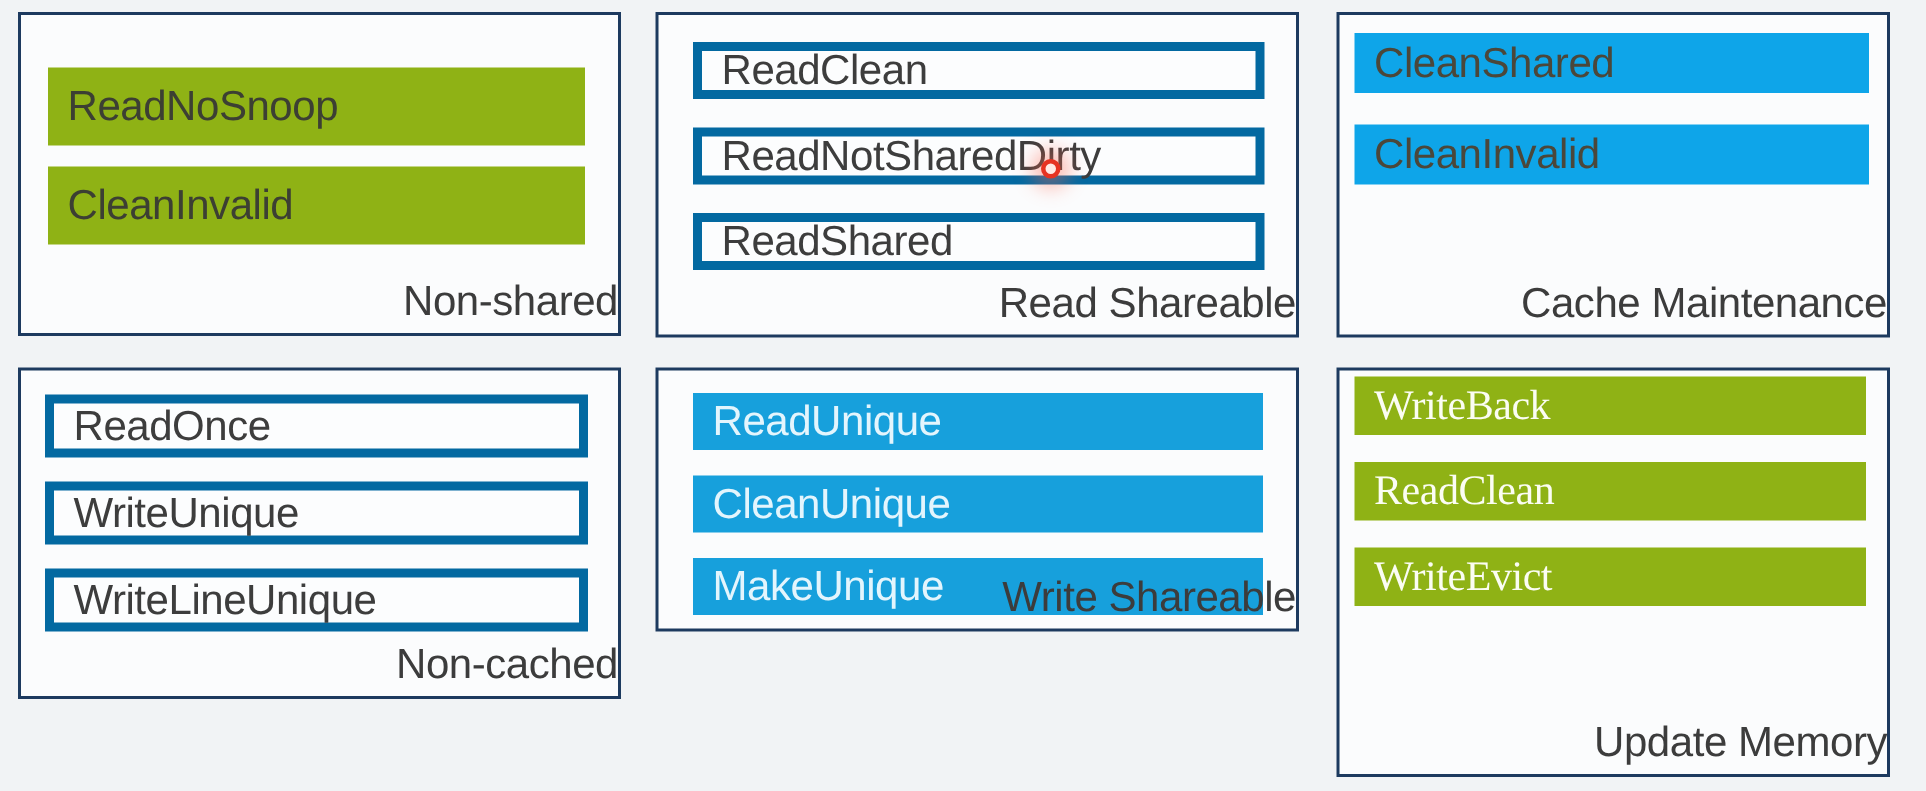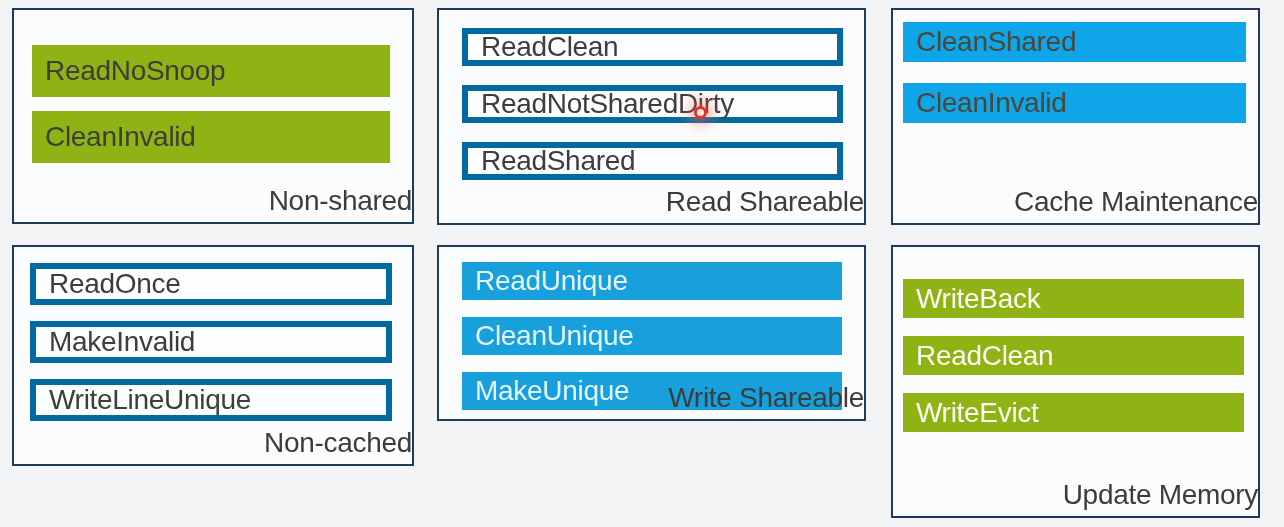--- a/index.html
+++ b/index.html
@@ -65,21 +65,21 @@
 
   .p4 { left: 12px;  top: 245px; width: 402px; height: 221px; }
   .p4 .items { padding: 16px 20px 0 16px; gap: 16px; text-align: right; }
   .p4 .item  { height: 42px; }
 
   .p5 { left: 437px; top: 245px; width: 429px; height: 176px; }
   .p5 .items { padding: 15px 22px 0 23px; gap: 17px; }
   .p5 .item  { height: 38px; }
 
   .p6 { left: 891px; top: 245px; width: 369px; height: 273px; }
-  .p6 .items { padding: 32px 14px 0 10px; gap: 18px; }
+  .p6 .items { padding: 4px 14px 0 10px; gap: 18px; font-family: Liberation Serif, serif; }
   .p6 .item  { height: 39px; }
 
   
   .cursor-dot {
     position: absolute;
     left: 694px;
     top: 106px;
     width: 7px;
     height: 7px;
     background: #ffe9e4;
@@ -114,21 +114,21 @@
     <div class="items">
       <div class="item yellow">CleanShared</div>
       <div class="item yellow">CleanInvalid</div>
     </div>
     <div class="panel-label">Cache Maintenance</div>
   </div>
 
   <div class="panel p4">
     <div class="items">
       <div class="item outlined">ReadOnce</div>
-      <div class="item outlined">MakeInvalid</div>
+      <div class="item outlined">WriteUnique</div>
       <div class="item outlined">WriteLineUnique</div>
     </div>
     <div class="panel-label">Non-cached</div>
   </div>
 
   <div class="panel p5">
     <div class="items">
       <div class="item blue">ReadUnique</div>
       <div class="item blue">CleanUnique</div>
       <div class="item blue">MakeUnique</div>

